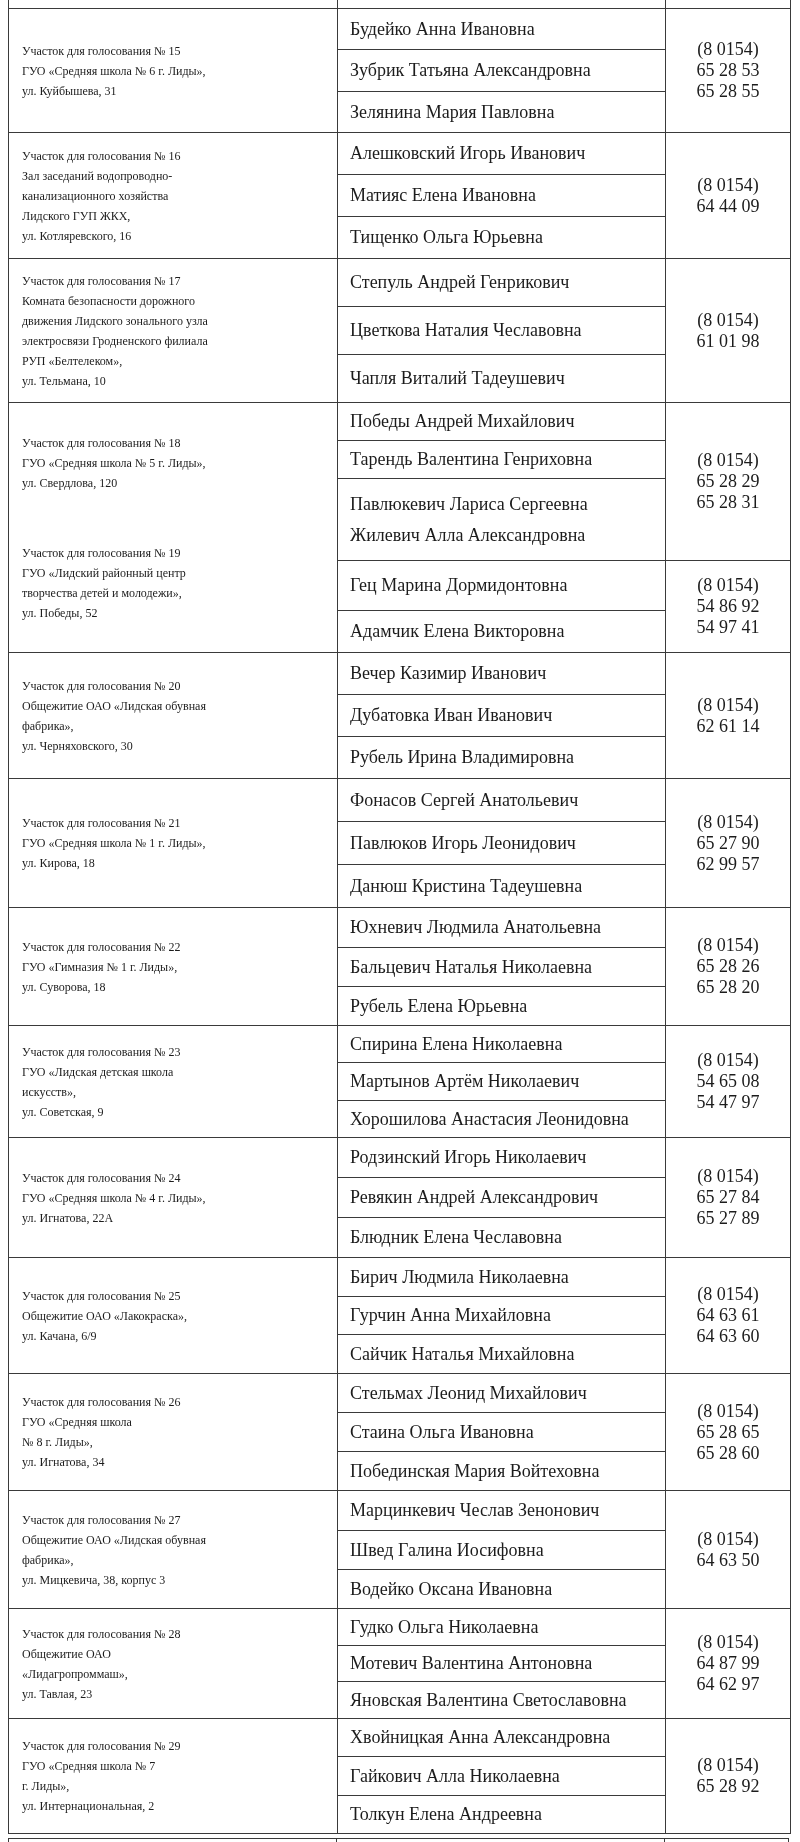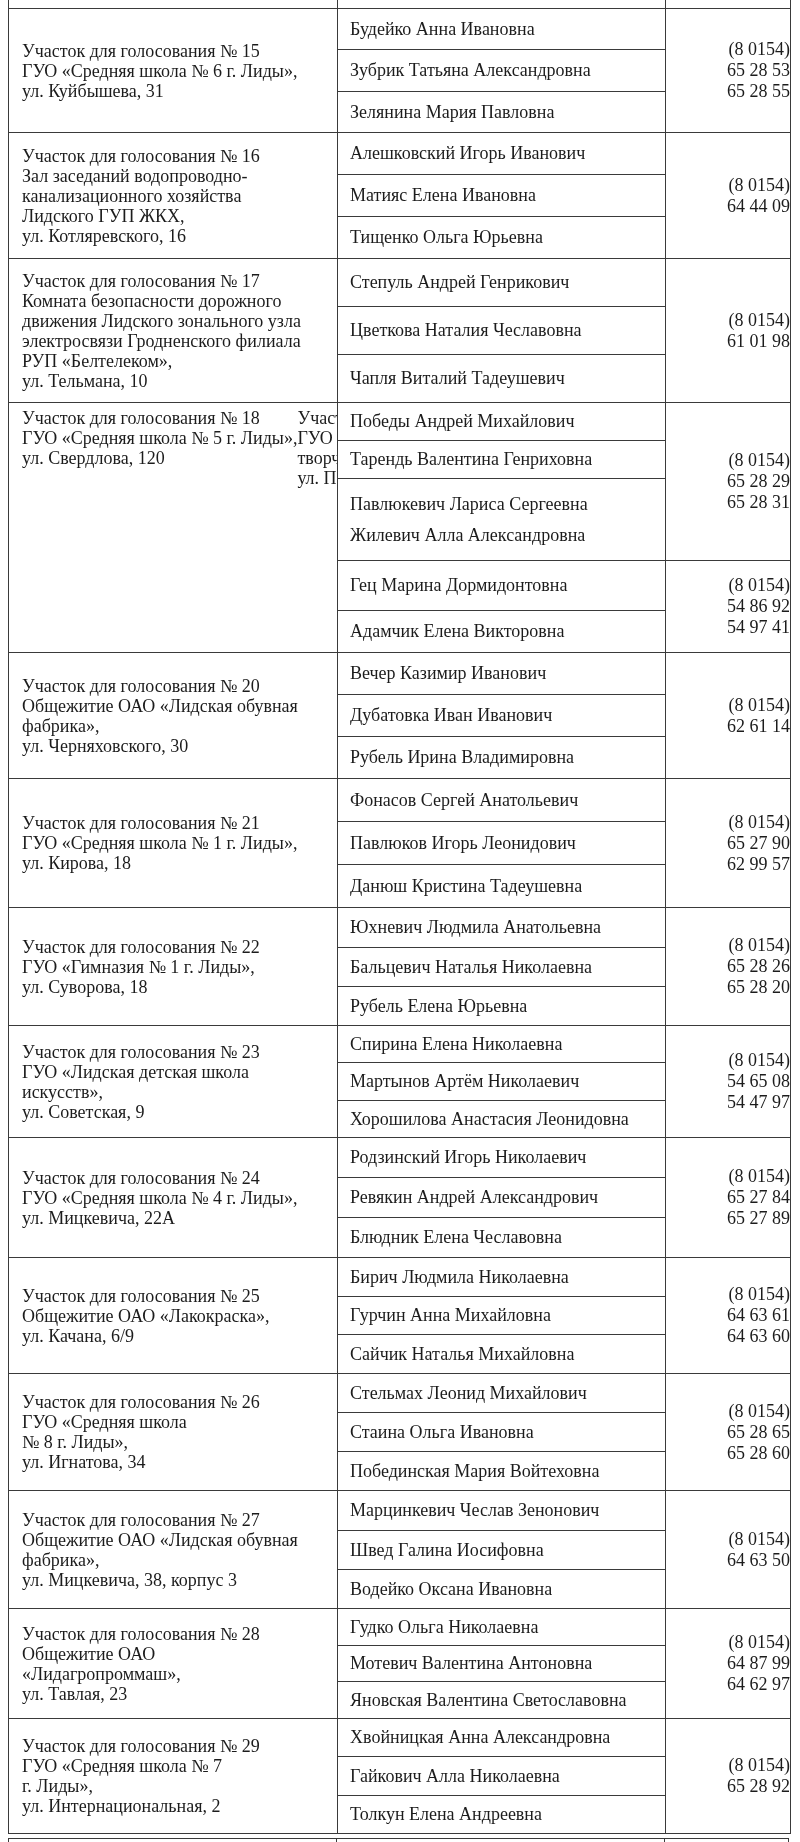--- a/index.html
+++ b/index.html
@@ -21,47 +21,47 @@
   td {
     border: 1.5px solid #3a3a3a;
     padding: 0;
     vertical-align: middle;
     overflow: hidden;
   }
   tr.stub-top td { border-top: none; height: 8px; }
   td.st {
     padding-left: 13px;
     padding-right: 16px;
-    font-size: 18px;
+    font-size: 12px;
   }
   td.st .line { line-height: 20px; white-space: nowrap; }
   td.st .stwrap {
     height: 240px;
     display: flex;
-    flex-direction: row;
+    flex-direction: column;
     justify-content: space-around;
   }
   td.nm {
     padding-left: 12px;
     font-size: 18px;
     white-space: nowrap;
     margin-top: 41px;
   }
   td.nm.double .cellwrap {
     height: 78px;
     display: flex;
     flex-direction: column;
     justify-content: center;
     gap: 10px;
   }
   td.ph {
     text-align: center;
     font-size: 18px;
   }
-  td.ph .pline { line-height: 21px; white-space: nowrap; text-align: right; }
+  td.ph .pline { line-height: 21px; white-space: nowrap; }
   .stub-bottom {
     margin: 4px 0 0 8px;
     width: 779px;
     height: 6px;
     border-top: 1.5px solid #3a3a3a;
     border-left: 1.5px solid #3a3a3a;
     border-right: 1.5px solid #3a3a3a;
     position: relative;
   }
   .stub-bottom .v1, .stub-bottom .v2 {
@@ -328,21 +328,21 @@
 <tr style="height:37px">
         <td class="nm">
           <div>Хорошилова Анастасия Леонидовна</div>
         </td>
       </tr>
 
 <tr style="height:40px">
   <td class="st" rowspan="3">
     <div class="line">Участок для голосования № 24</div>
     <div class="line">ГУО «Средняя школа № 4 г. Лиды»,</div>
-    <div class="line">ул. Мицкевича, 22А</div>
+    <div class="line">ул. Игнатова, 22А</div>
   </td>
   <td class="nm">
           <div>Родзинский Игорь Николаевич</div>
         </td>
   <td class="ph" rowspan="3">
     <div class="pline">(8 0154)</div>
     <div class="pline">65 27 84</div>
     <div class="pline">65 27 89</div>
   </td>
 </tr>

